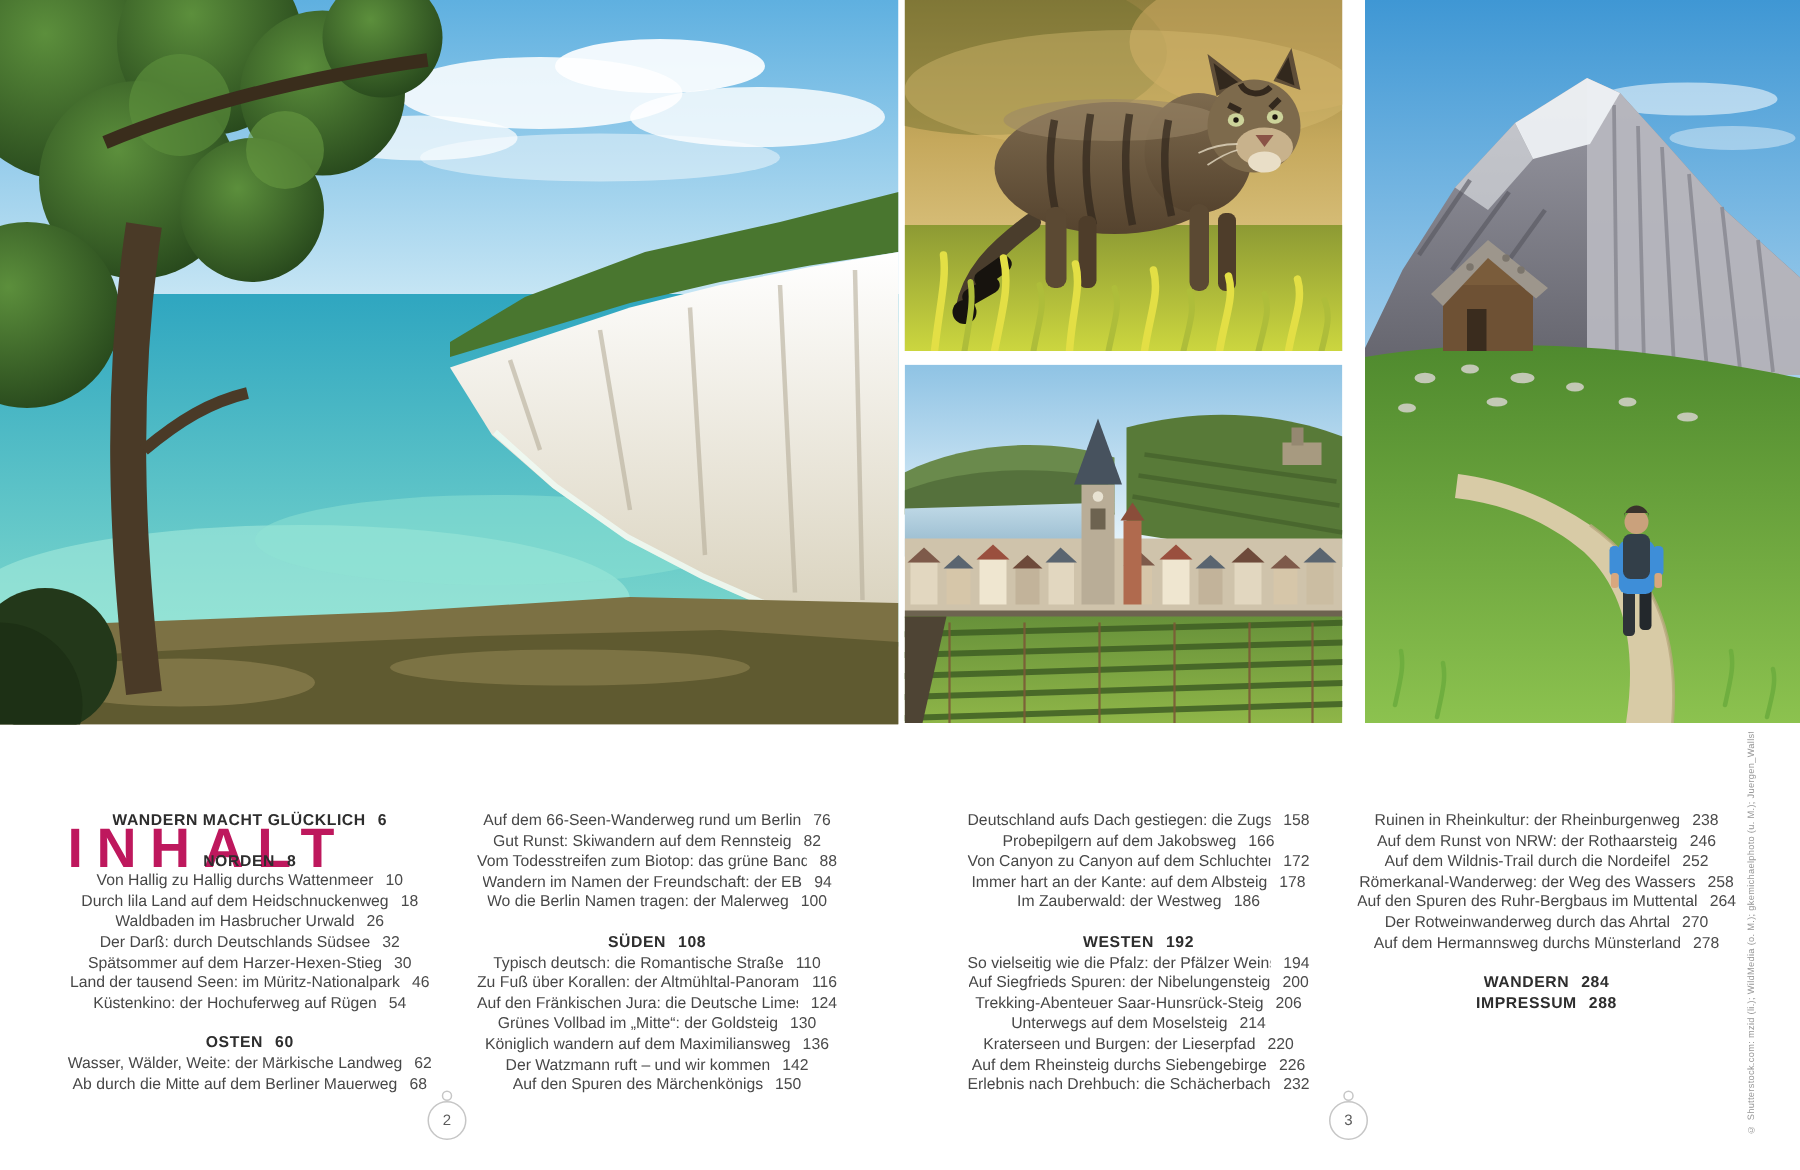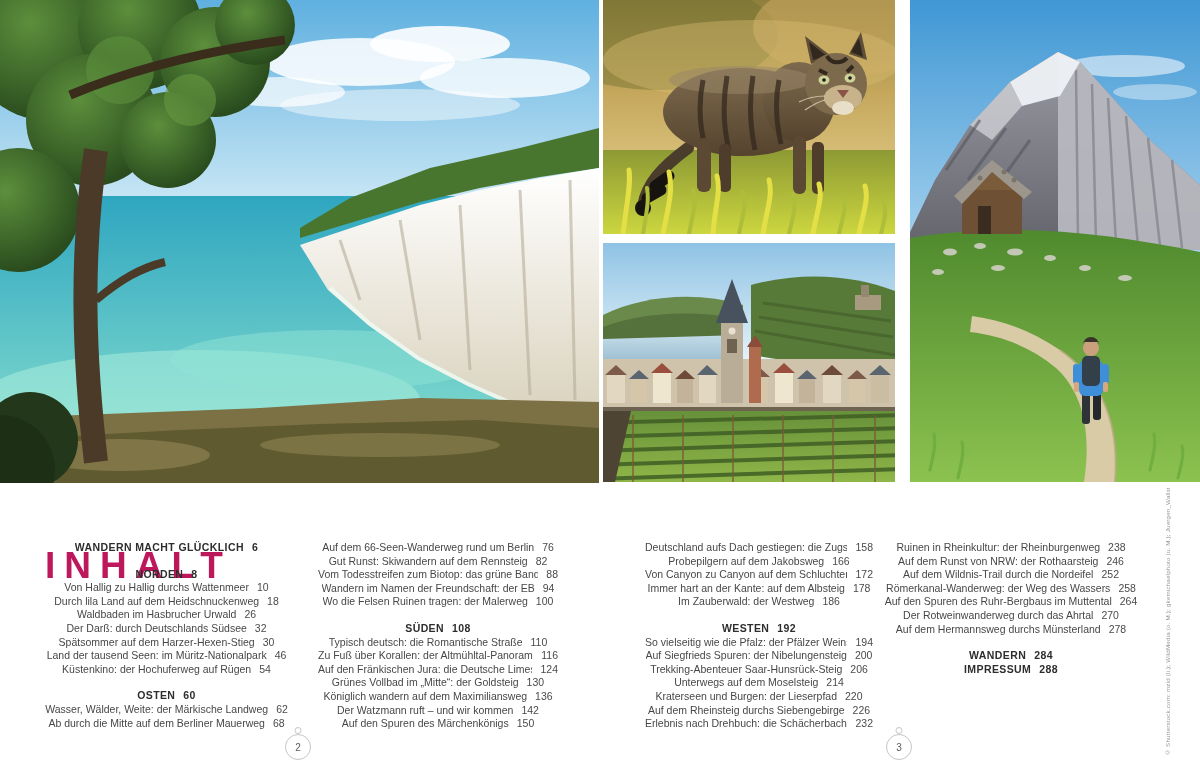--- a/index.html
+++ b/index.html
@@ -14,21 +14,21 @@
   .toc-row{display:flex;justify-content:center;align-items:baseline;
            height:13.6px;font-size:10.5px;line-height:13.6px;color:#474747;}
   .toc-row .lbl{white-space:nowrap;overflow:hidden;}
   .toc-row .pg{margin-left:8px;color:#4a4a4a;}
   .toc-row.header{font-weight:700;color:#2d2d2d;letter-spacing:0.4px;}
   .toc-row.header .pg{font-weight:700;color:#2d2d2d;}
   .toc-row.gap{margin-top:13px;}
   #col-1{left:45px;width:243px;}
   #col-2{left:318px;width:240px;}
   #col-3{left:645px;width:228px;}
-  #col-4{left:884px;width:254px;}
+  #col-4{left:904px;width:254px;}
   
   .page-badge{position:absolute;width:24px;height:24px;border:1.5px solid #c6c6c6;
               border-radius:50%;display:flex;align-items:center;justify-content:center;
               font-size:10px;color:#5a5a5a;background:#fff;}
   .page-badge::before{content:'';position:absolute;top:-8px;left:50%;transform:translateX(-50%);
               width:5px;height:5px;border:1.5px solid #c6c6c6;border-radius:50%;background:#fff;}
   #badge-left{left:285px;top:734px;}
   #badge-right{left:886px;top:734px;}
   
   #credit{position:absolute;left:1164px;top:488px;height:268px;width:14px;
@@ -362,21 +362,21 @@
       </div>
       <div class="toc-row">
         <span class="lbl">Vom Todesstreifen zum Biotop: das grüne Band</span>
         <span class="pg">88</span>
       </div>
       <div class="toc-row">
         <span class="lbl">Wandern im Namen der Freundschaft: der EB</span>
         <span class="pg">94</span>
       </div>
       <div class="toc-row">
-        <span class="lbl">Wo die Felsen Ruinen tragen: der Malerweg</span>
+        <span class="lbl">Wo die Berlin Namen tragen: der Malerweg</span>
         <span class="pg">100</span>
       </div>
       <div class="toc-row header gap">
         <span class="lbl">SÜDEN</span>
         <span class="pg">108</span>
       </div>
       <div class="toc-row">
         <span class="lbl">Typisch deutsch: die Romantische Straße</span>
         <span class="pg">110</span>
       </div>

